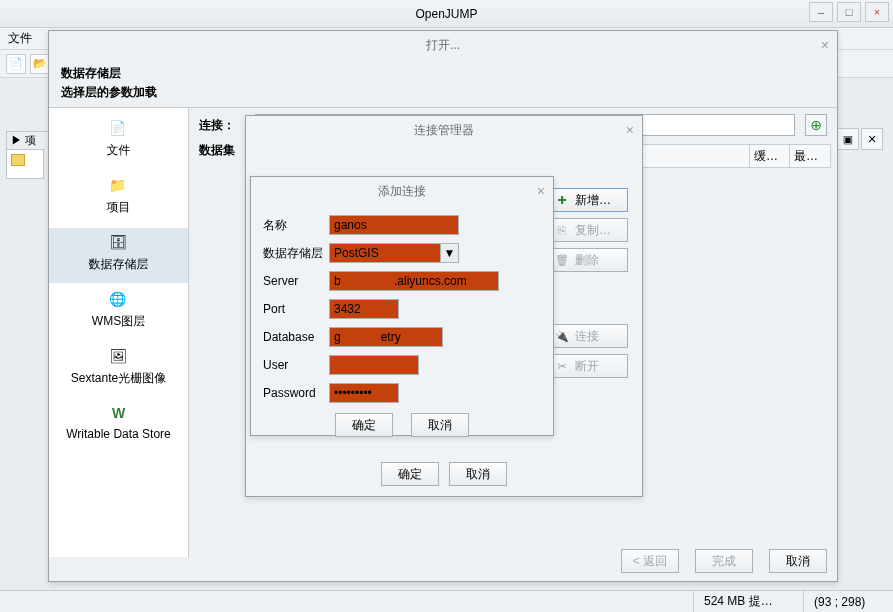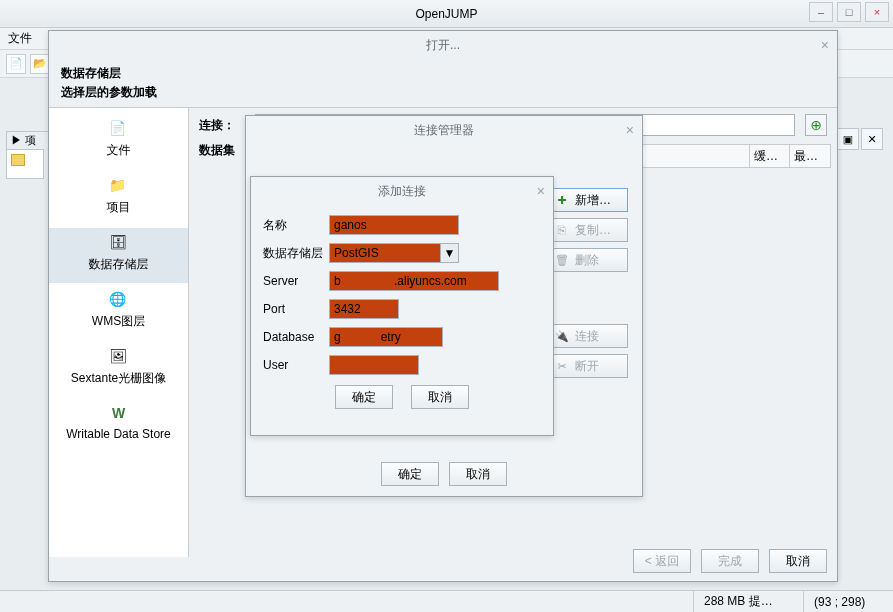--- a/index.html
+++ b/index.html
@@ -36,21 +36,21 @@
   .cat-icon { width:20px;height:20px;margin:0 auto 4px; display:flex; align-items:center; justify-content:center; font-size:14px;}
   .open-main { flex:1; border-top:1px solid #c7ccd0; padding:6px 10px; position:relative; background:#edf1f3;}
   .row-label { display:flex; align-items:center; gap:6px; margin-bottom:6px;}
   .row-label label { width:50px; font-weight:bold;}
   .combo-long { flex:1; height:22px; border:1px solid #a9b2b9; background:#fff;}
   .icon-add { width:22px;height:22px;border:1px solid #a9b2b9;background:#f4f7f9;margin-left:4px; display:flex;align-items:center;justify-content:center;font-size:14px;color:#2a8a2a;}
   .dataset-table { border:1px solid #c7ccd0; height:24px; background:#f6f8f9; position:absolute; right:6px; top:36px; left:404px; display:flex;}
   .dataset-table .hd { flex:1; border-right:1px solid #c7ccd0; padding:3px 4px;}
   .dataset-table .hd:last-child{border-right:none;}
 
-  .open-footer { position:absolute; bottom:8px; right:10px; display:flex; gap:10px;}
+  .open-footer { position:absolute; bottom:8px; right:10px; display:flex; gap:16px;}
   .btn { min-width:58px; height:24px; border:1px solid #a9b2b9; background:linear-gradient(#fbfcfd,#e9edf0); display:flex; align-items:center; justify-content:center; padding:0 10px;}
   .btn.disabled { color:#a0a7ad;}
   .btn.icon-btn { justify-content:flex-start; gap:6px; min-width:82px; padding:0 8px;}
   .mini-ico { width:14px;height:14px; display:flex;align-items:center;justify-content:center;font-size:11px;}
 
   
   #conn-mgr { left:245px; top:115px; width:398px; height:382px; background:#f0f3f5;}
   #conn-mgr .cm-body { padding:10px; position:relative; height:340px;}
   .cm-actions { position:absolute; right:14px; top:44px; display:flex; flex-direction:column; gap:6px;}
   .cm-actions2 { position:absolute; right:14px; top:180px; display:flex; flex-direction:column; gap:6px;}
@@ -221,24 +221,28 @@
       <input style="width: 70px;" value="3432">
     </div>
     <div class="form-row">
       <label>Database</label>
       <input style="width: 114px;" value="g            etry">
     </div>
     <div class="form-row">
       <label>User</label>
       <input style="width: 90px;" value=" ">
     </div>
+    <div class="form-row">
+      <label>Password</label>
+      <input style="width: 70px;" value="•••••••••">
+    </div>
     <div class="ac-footer">
       <div class="btn">确定</div>
       <div class="btn">取消</div>
     </div>
   </div>
 </div>
 
 <div class="statusbar">
   <div class="spacer"></div>
-  <div class="cell" style="width:110px">288 MB 提…</div>
+  <div class="cell" style="width:110px">524 MB 提…</div>
   <div class="cell" style="width:90px">(93 ; 298)</div>
 </div>
 
 </body></html>

